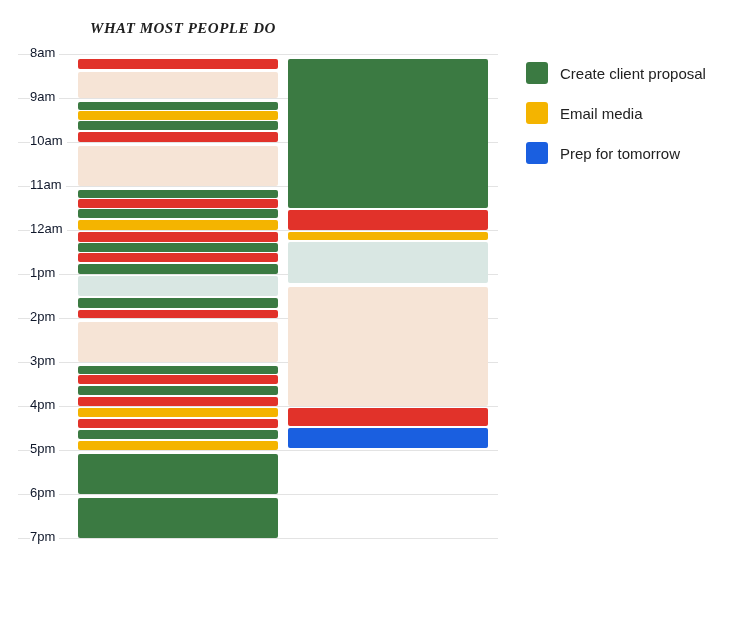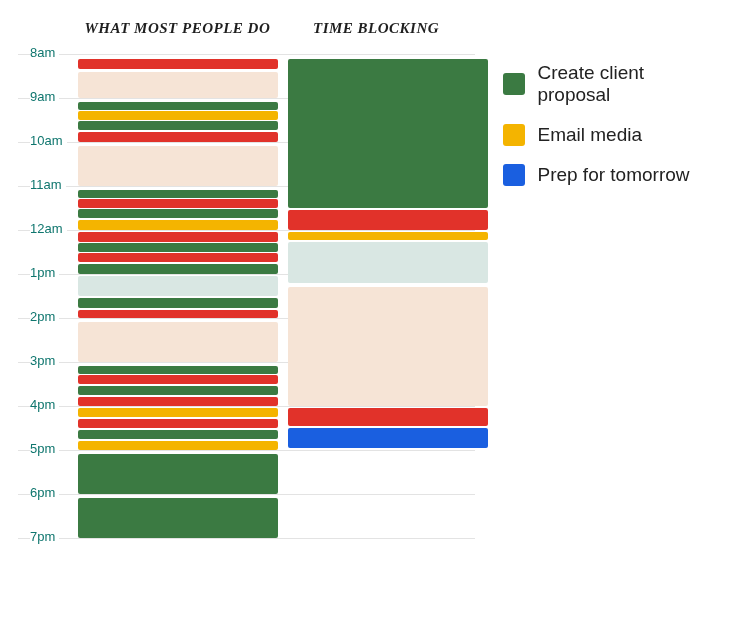--- a/index.html
+++ b/index.html
@@ -56,21 +56,21 @@
     right: 0;
     top: 0;
     height: 1px;
     background: #e3e3e3;
   }
   .hour-label {
     position: absolute;
     top: -9px;
     left: 12px;
     font-size: 13px;
-    color: #0f766e;
+    color: #0f172a;
     background: #fff;
     padding-right: 4px;
   }
   .cols {
     position: absolute;
     top: 34px;
     left: 60px;
     right: 0;
     bottom: 0;
   }
@@ -83,21 +83,21 @@
   .col.right { left: 210px; }
   .block {
     position: absolute;
     left: 0;
     right: 0;
     border-radius: 2px;
   }
   .legend {
     margin-left: 28px;
     margin-top: 42px;
-    font-size: 19px;
+    font-size: 15px;
     color: #222;
   }
   .legend-item {
     display: flex;
     align-items: center;
     margin-bottom: 18px;
   }
   .swatch {
     width: 22px;
     height: 22px;
@@ -107,21 +107,20 @@
   }
 </style>
 </head>
 <body>
 
 <div class="chart">
   <div class="grid-area">
 
     <div class="headers">
       <div class="col-header left">WHAT MOST PEOPLE DO</div>
-      <div class="col-header right">TIME BLOCKING</div>
     </div>
 
     <div class="rows" id="rows">
         <div class="hour-row">
           <div class="hour-line"></div>
           <div class="hour-label">8am</div>
         </div>
         <div class="hour-row">
           <div class="hour-line"></div>
           <div class="hour-label">9am</div>

